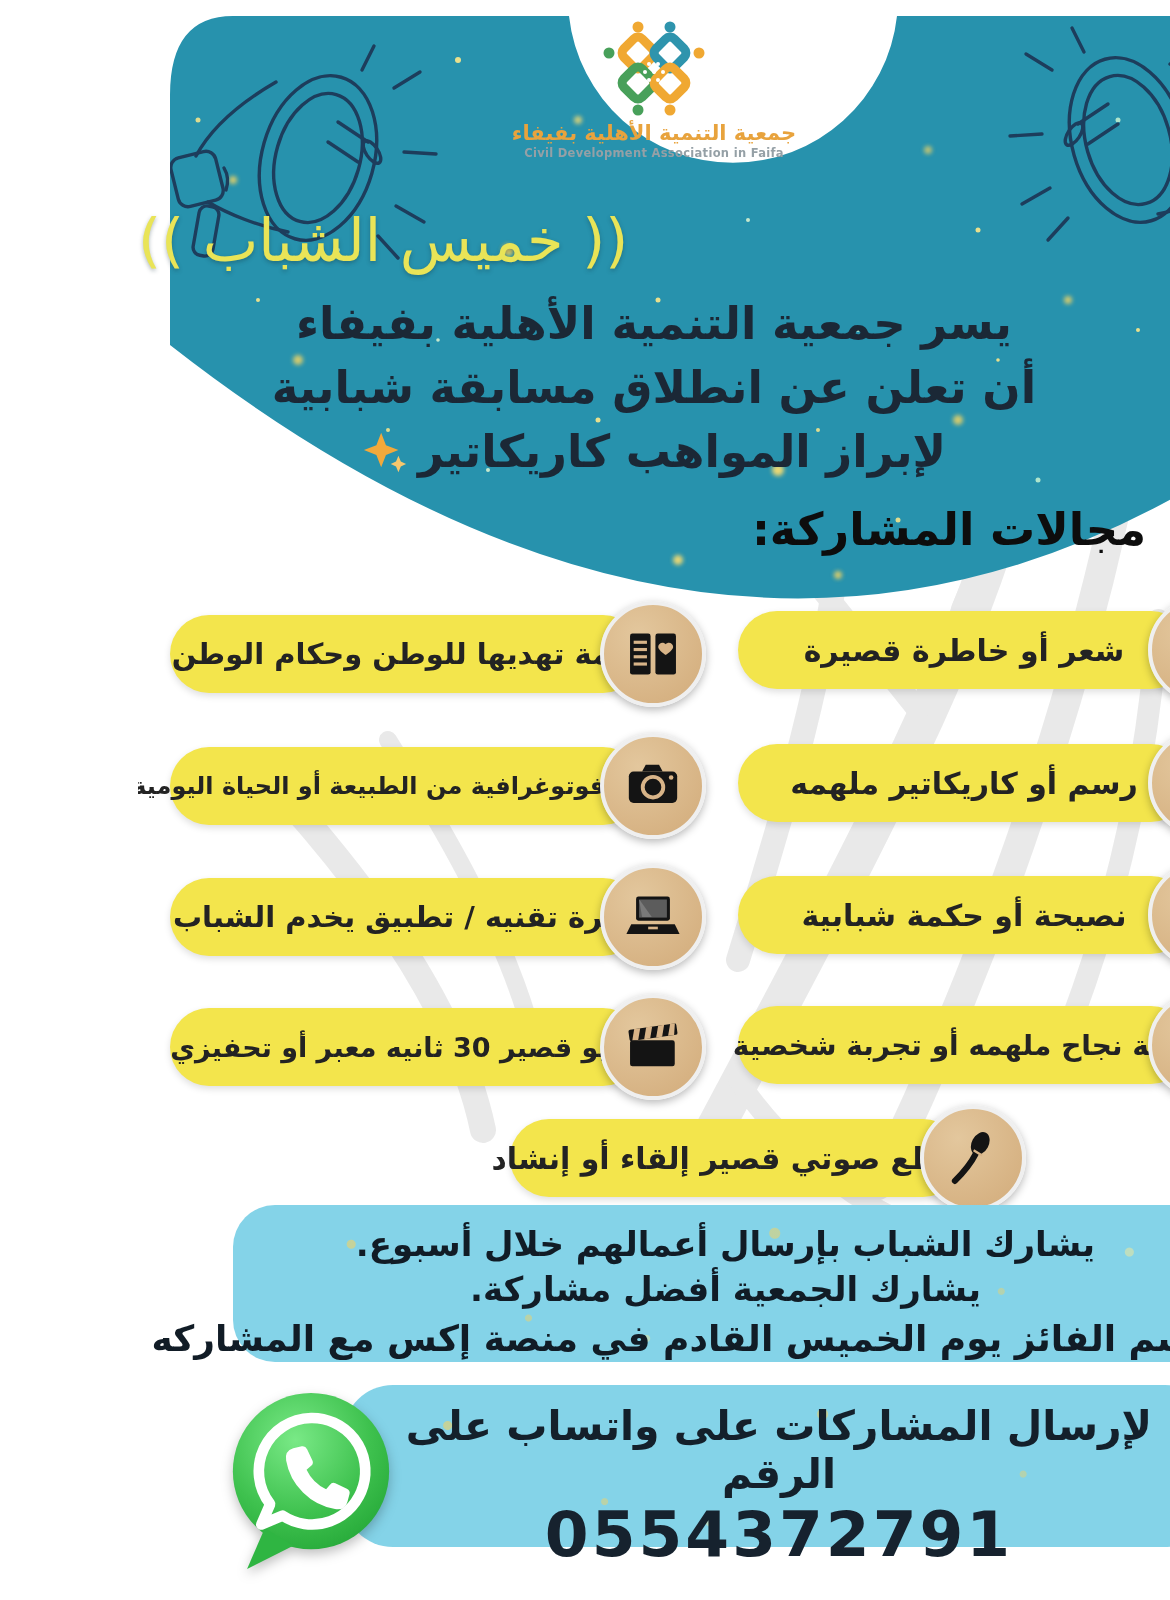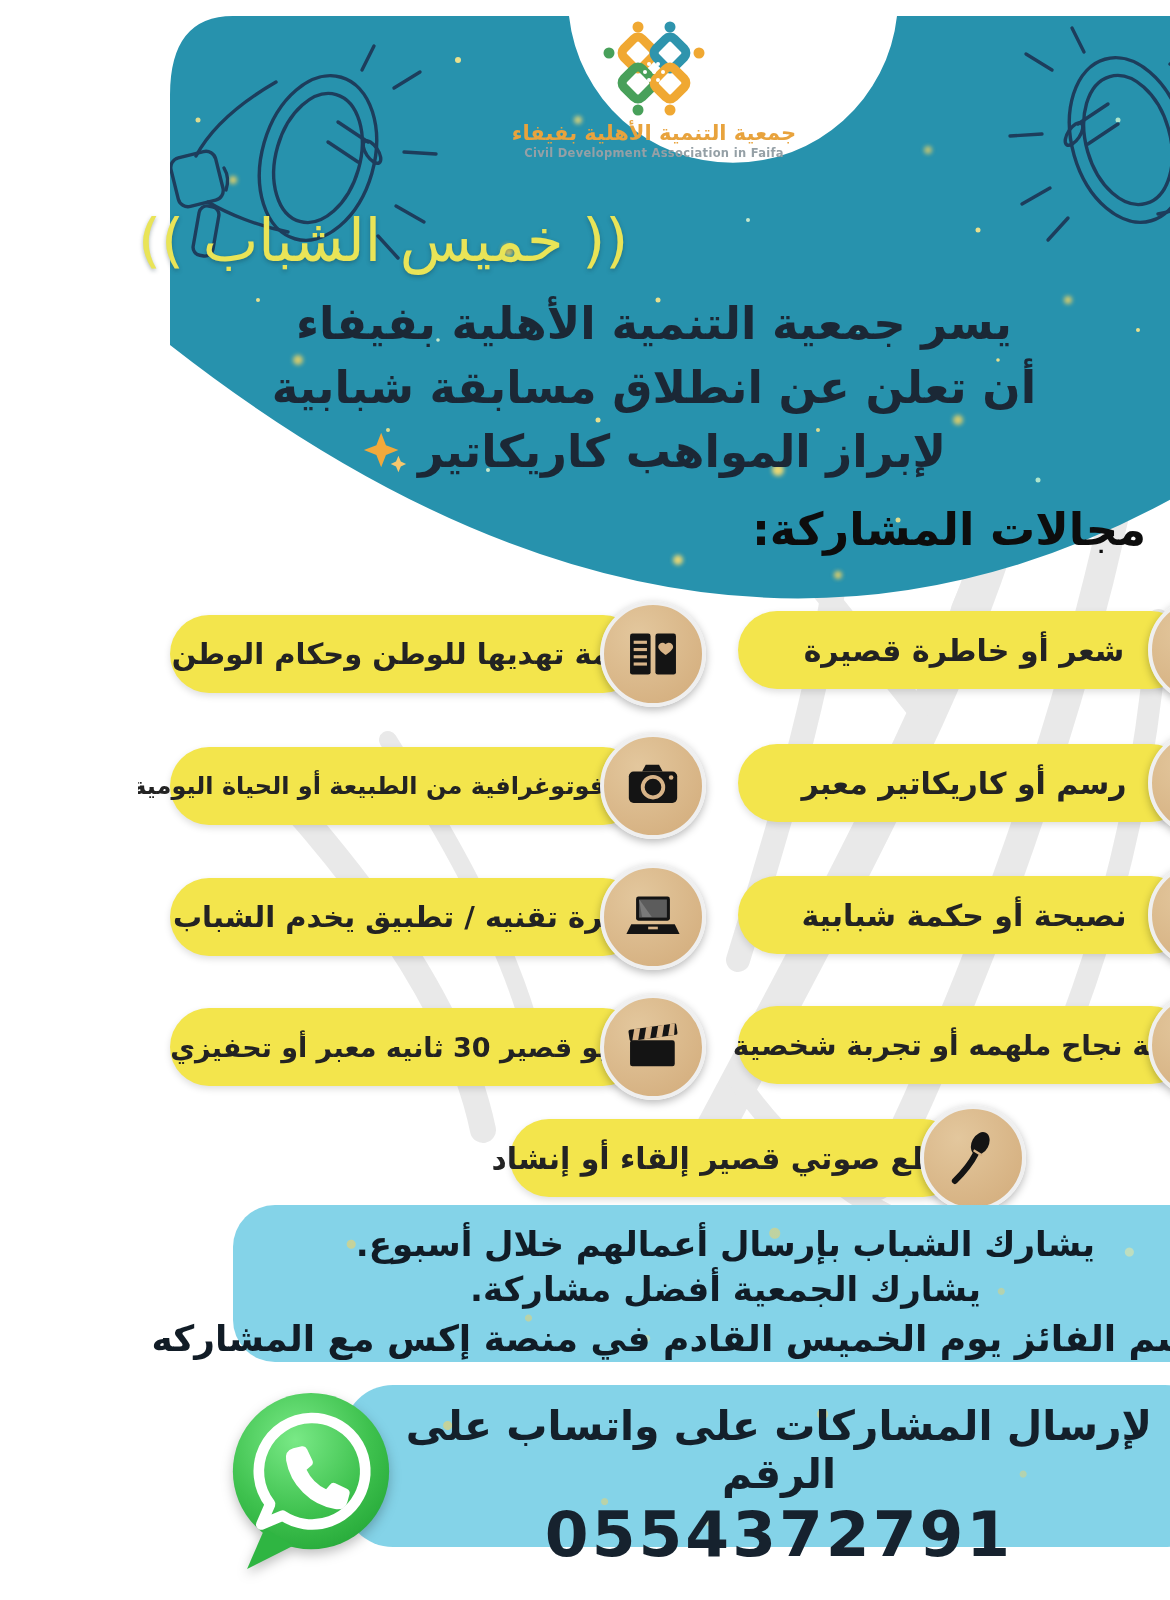--- a/index.html
+++ b/index.html
@@ -205,21 +205,21 @@
     <div class="cat-circle">
       <svg width="58" height="58" viewBox="0 0 48 48">
           <path d="M10 38 L14 27 L33 8 a4.2 4.2 0 0 1 6 6 L20 33 L10 38 Z" fill="#141414"></path>
           <path d="M8 42 q6 4 12 0 q5 -3 10 0" fill="none" stroke="#141414" stroke-width="2.6" stroke-linecap="round"></path>
         </svg>
     </div>
   </div>
 
   <div class="cat" style="left:600px;top:725px;width:516px">
     <div class="cat-bar">
-      <span class="cat-label" style="font-size:30px">رسم أو كاريكاتير معبر</span>
+      <span class="cat-label" style="font-size:30px">رسم أو كاريكاتير ملهمه</span>
     </div>
     <div class="cat-circle">
       <svg width="58" height="58" viewBox="0 0 48 48">
           <path d="M24 5 a18 18 0 1 0 18 18" fill="none" stroke="#141414" stroke-width="6" stroke-linecap="round"></path>
           <rect x="36" y="25" width="10" height="10" rx="2" transform="rotate(40 41 30)" fill="#141414"></rect>
         </svg>
     </div>
   </div>
 
   <div class="cat" style="left:600px;top:857px;width:516px">

